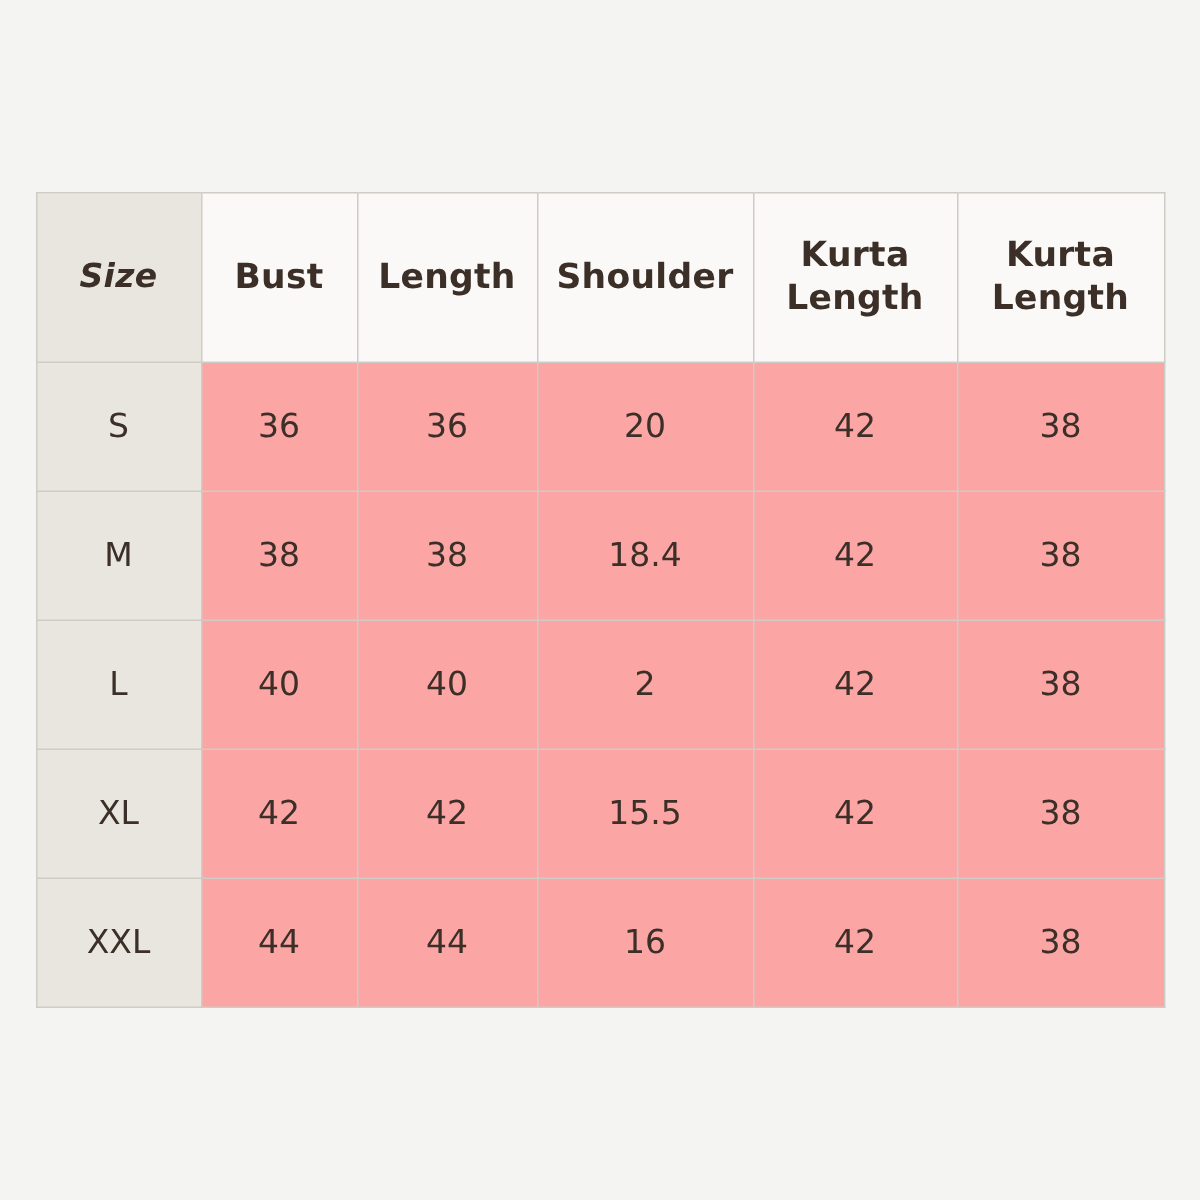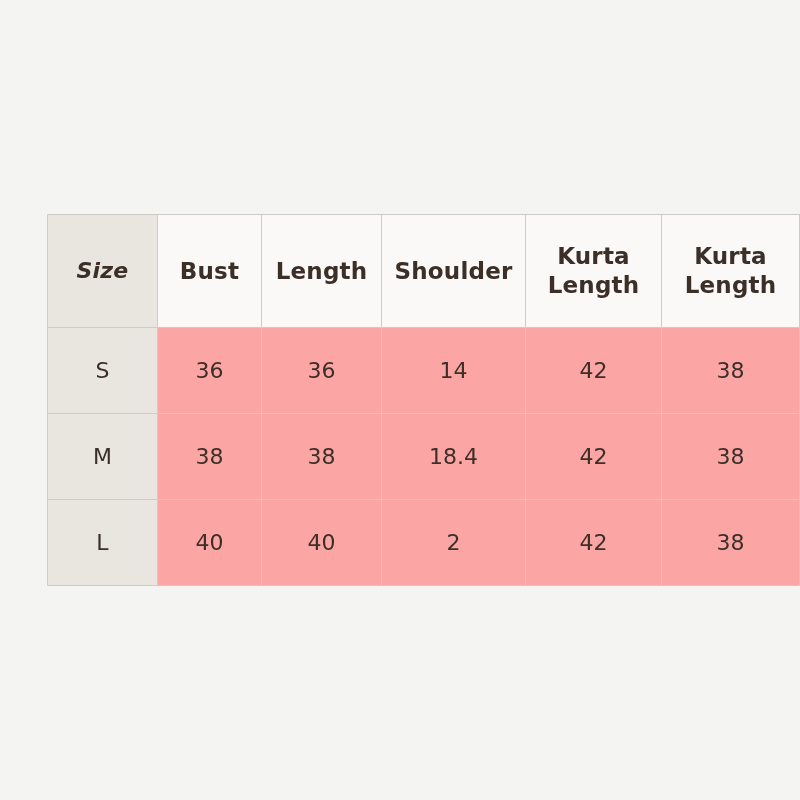--- a/index.html
+++ b/index.html
@@ -12,21 +12,21 @@
     background: #f4f4f2;
     font-family: "DejaVu Sans", sans-serif;
     overflow: hidden;
   }
   .page {
     width: 800px;
     height: 800px;
     position: relative;
     display: flex;
     align-items: center;
-    justify-content: flex-end;
+    justify-content: center;
     background: #f4f4f2;
   }
   table.size-chart {
     border-collapse: collapse;
     width: 732px;
     table-layout: fixed;
     background: #faf9f7;
   }
   table.size-chart th,
   table.size-chart td {
@@ -97,35 +97,51 @@
           <span>Kurta</span><br>
           <span>Length</span>
         </th>
       </tr>
     </thead>
     <tbody>
       <tr>
         <td class="size-cell">S</td>
         <td>36</td>
         <td>36</td>
-        <td>14</td>
+        <td>20</td>
         <td>42</td>
         <td>38</td>
       </tr>
       <tr>
         <td class="size-cell">M</td>
         <td>38</td>
         <td>38</td>
         <td>18.4</td>
         <td>42</td>
         <td>38</td>
       </tr>
       <tr>
         <td class="size-cell">L</td>
         <td>40</td>
         <td>40</td>
         <td>2</td>
         <td>42</td>
         <td>38</td>
       </tr>
+      <tr>
+        <td class="size-cell">XL</td>
+        <td>42</td>
+        <td>42</td>
+        <td>15.5</td>
+        <td>42</td>
+        <td>38</td>
+      </tr>
+      <tr>
+        <td class="size-cell">XXL</td>
+        <td>44</td>
+        <td>44</td>
+        <td>16</td>
+        <td>42</td>
+        <td>38</td>
+      </tr>
     </tbody>
   </table>
 </div>
 
 </body></html>

